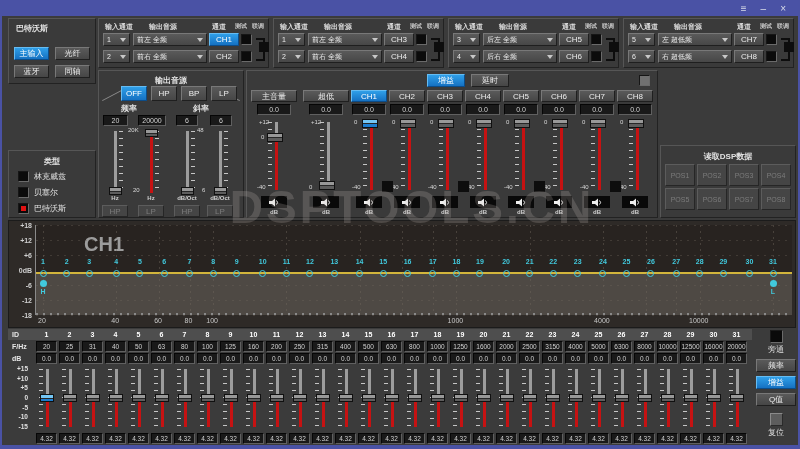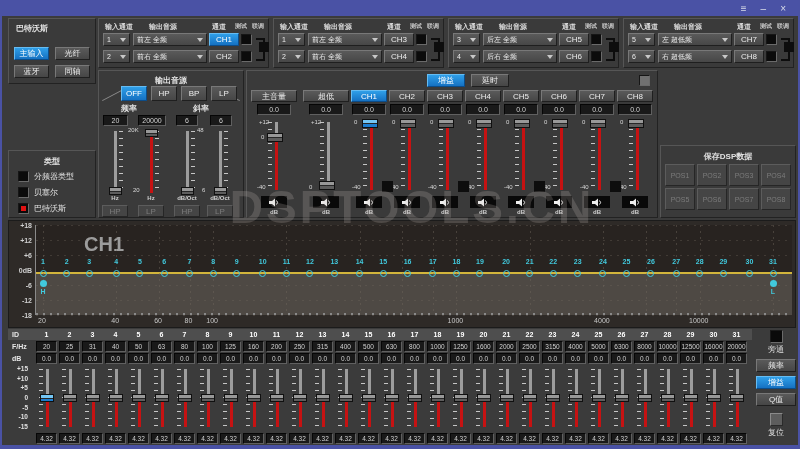--- a/index.html
+++ b/index.html
@@ -136,21 +136,21 @@
         <div class="btn">同轴</div>
       </div>
   </div>
 
 
   <div class="panel" id="p-type">
     <div class="ptitle" style="left:0;right:0;top:5px;text-align:center">类型</div>
     <div id="ft-opts" style="position:absolute;left:0;right:0;top:19px">
         <div class="ft-row">
           <span class="checkbox"></span>
-          <span class="ft-label">分频器类型</span>
+          <span class="ft-label">林克威兹</span>
         </div>
         <div class="ft-row">
           <span class="checkbox"></span>
           <span class="ft-label">贝塞尔</span>
         </div>
         <div class="ft-row">
           <span class="checkbox red"></span>
           <span class="ft-label">巴特沃斯</span>
         </div>
       </div>
@@ -525,21 +525,21 @@
         </div>
         <span style="position: absolute; left: 135px; top: 110px; width: 11px; height: 11px; background: rgb(13, 13, 13);"></span>
         <span style="position: absolute; left: 211px; top: 110px; width: 11px; height: 11px; background: rgb(13, 13, 13);"></span>
         <span style="position: absolute; left: 287px; top: 110px; width: 11px; height: 11px; background: rgb(13, 13, 13);"></span>
         <span style="position: absolute; left: 363px; top: 110px; width: 11px; height: 11px; background: rgb(13, 13, 13);"></span>
       </div>
   </div>
 
 
   <div class="panel" id="p-load">
-    <div class="dsp-title">保存DSP数据</div>
+    <div class="dsp-title">读取DSP数据</div>
     <div class="dsp-grid" id="load-grid">
         <div class="btn dim">POS1</div>
         <div class="btn dim">POS2</div>
         <div class="btn dim">POS3</div>
         <div class="btn dim">POS4</div>
         <div class="btn dim">POS5</div>
         <div class="btn dim">POS6</div>
         <div class="btn dim">POS7</div>
         <div class="btn dim">POS8</div>
       </div>

